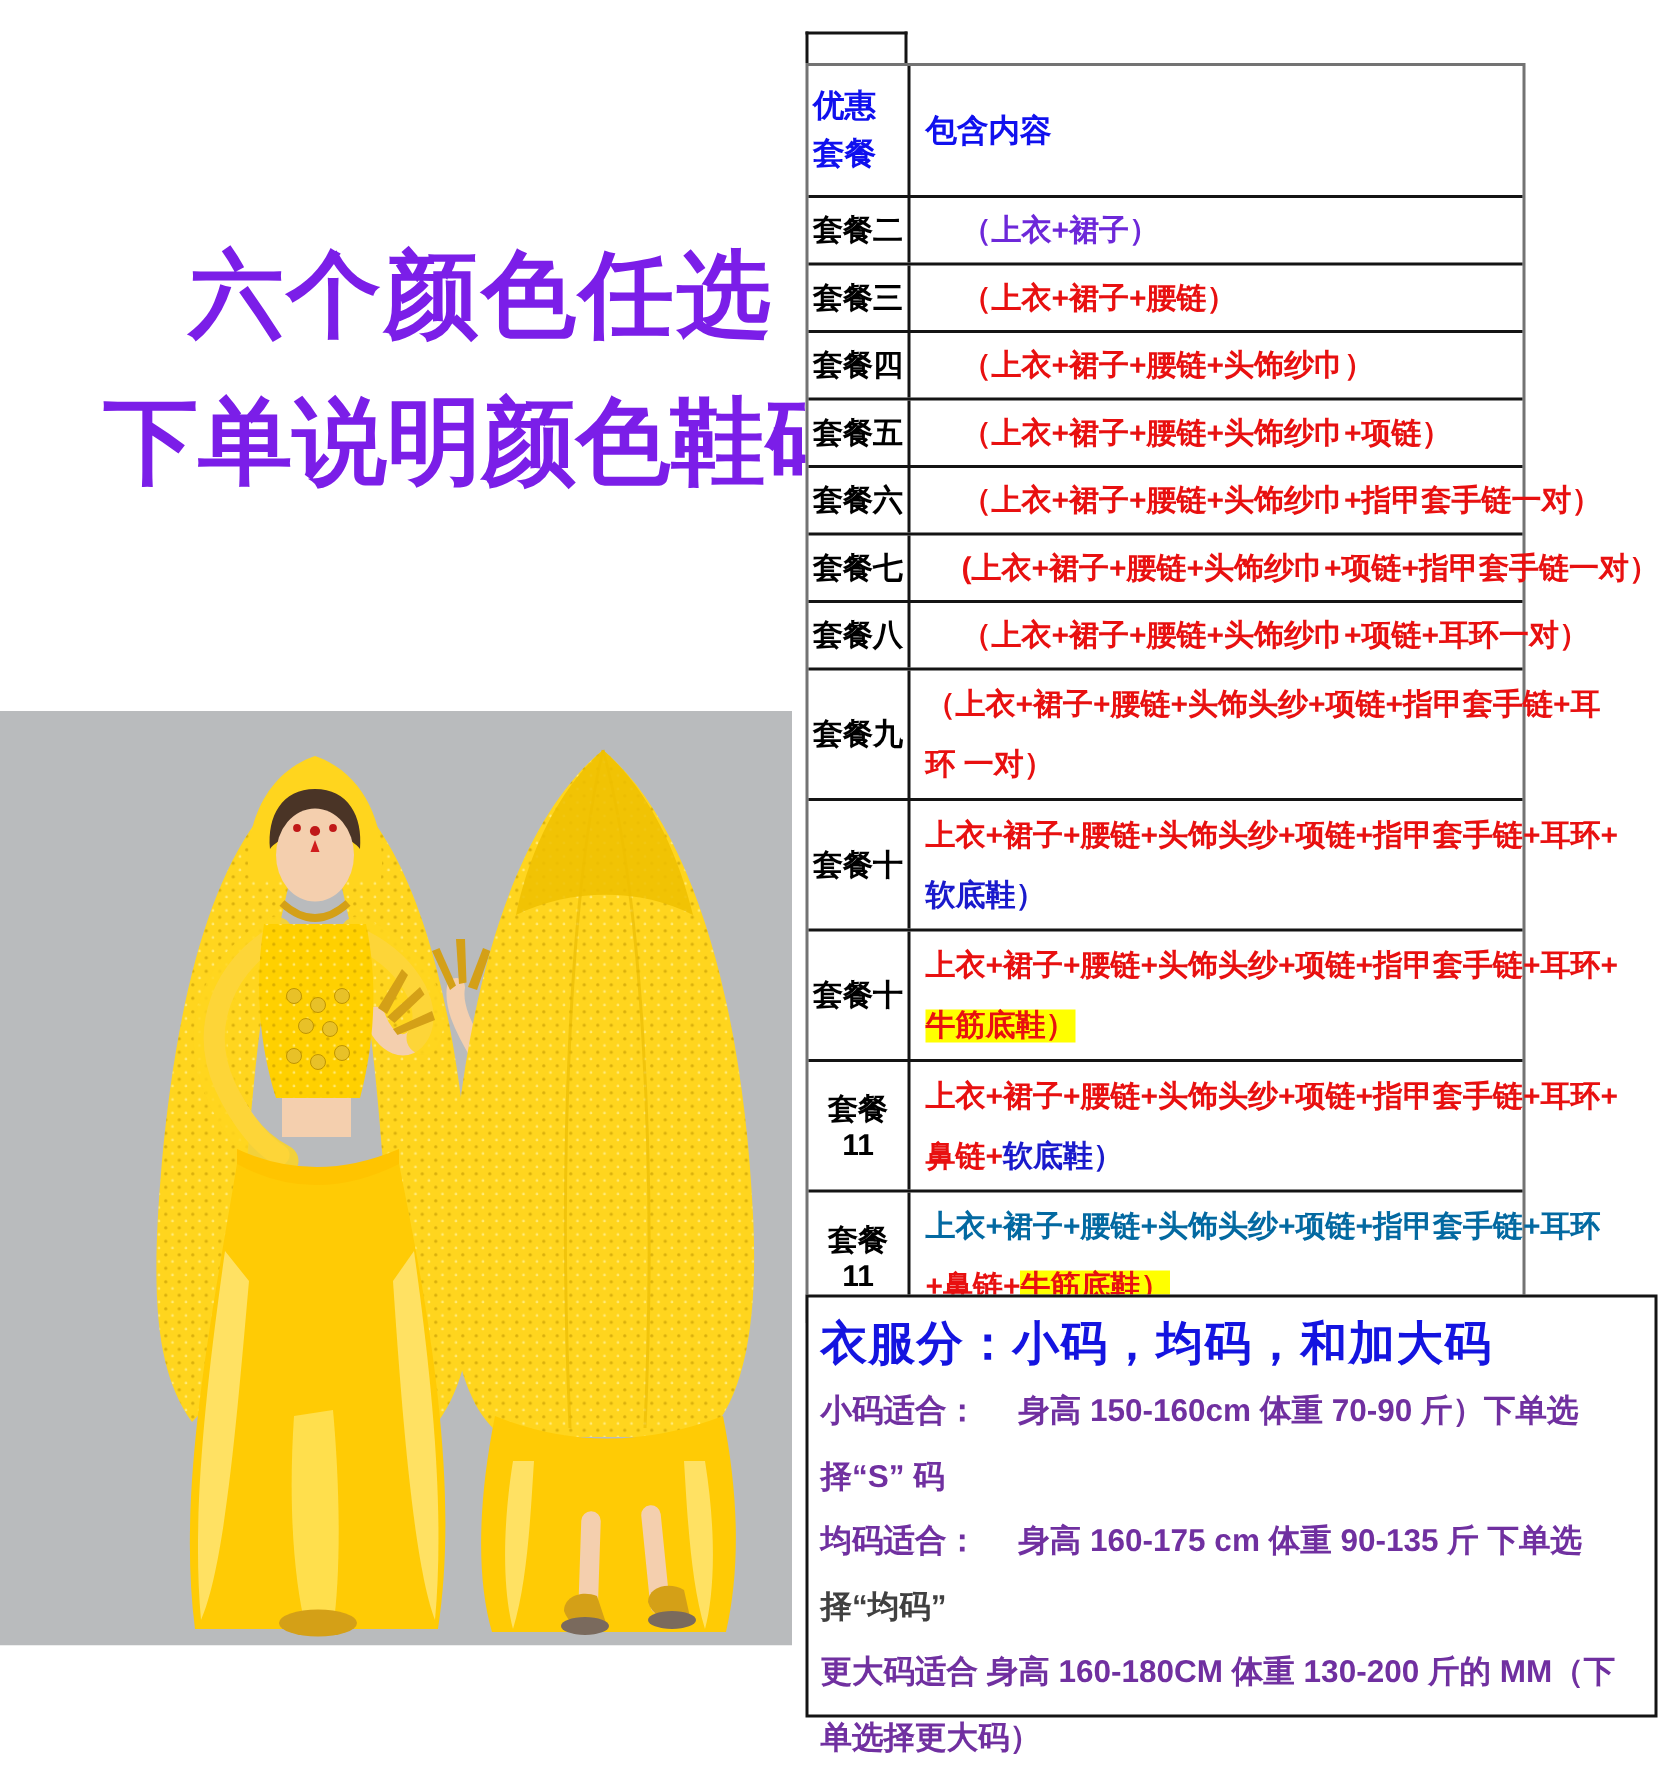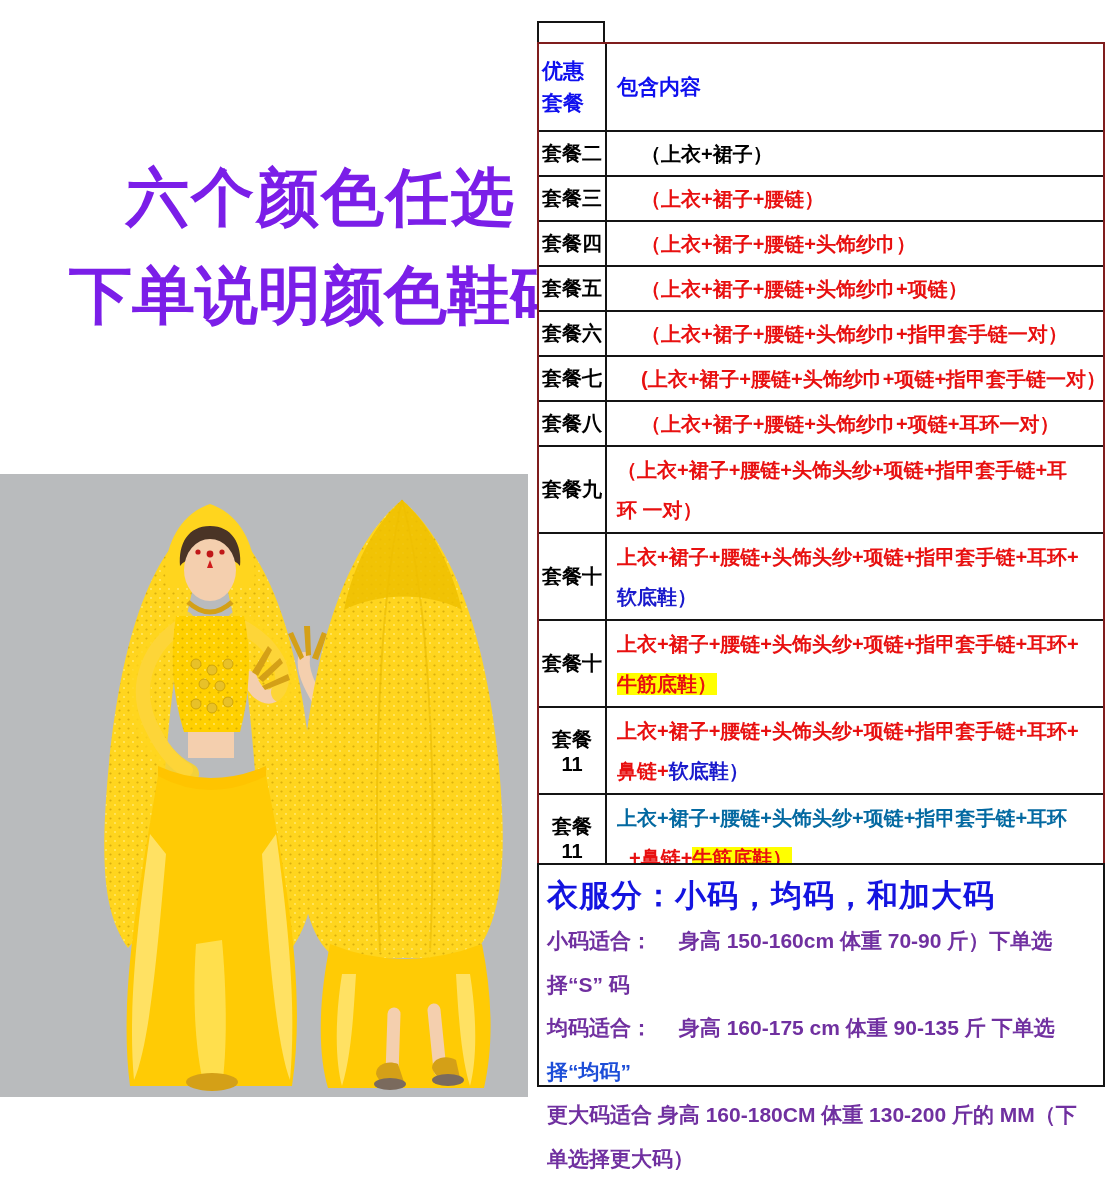--- a/index.html
+++ b/index.html
@@ -15,22 +15,22 @@
   .headline .hl1{font-size:63px;letter-spacing:2px;}
   .headline .hl2{font-size:63px;letter-spacing:0px;}
   
   .photo{position:absolute;left:0;top:474px;width:528px;height:623px;display:block;}
   
   .stub{
     position:absolute;left:537px;top:21px;width:68px;height:21px;
     border:2px solid #141414;border-bottom:none;background:#fff;box-sizing:border-box;
   }
   .pkg-table{
-    position:absolute;left:537px;top:42px;width:568px;
-    border:2px solid #7f1d1d;box-sizing:border-box;background:#fff;
+    position:absolute;left:537px;top:42px;width:480px;
+    border:2px solid #737373;box-sizing:border-box;background:#fff;
   }
   .t-row{display:flex;border-bottom:2px solid #141414;}
   .t-row:last-child{border-bottom:none;}
   .cell{box-sizing:border-box;}
   .cell.label{
     width:68px;flex:0 0 68px;border-right:2px solid #141414;
     display:flex;align-items:center;justify-content:center;
     font-weight:bold;font-size:20px;color:#000;text-align:center;padding:1px;
   }
   .cell.content{
@@ -45,21 +45,21 @@
     padding:2px 2px 2px 3px;line-height:32px;
   }
   .t-row.head .cell{font-size:21px;}
   .line{line-height:40px;white-space:nowrap;}
   .t-row.single .line{line-height:22px;}
   .seg-red{}
   .seg-blue{}
   .seg-hl{}
   
   .size-box{
-    position:absolute;left:537px;top:863px;width:568px;height:224px;
+    position:absolute;left:537px;top:863px;width:568px;height:282px;
     border:2px solid #141414;box-sizing:border-box;background:#fff;
     padding:8px 6px 0 8px;
   }
   .size-title{font-size:31px;font-weight:bold;line-height:46px;letter-spacing:1px;}
   .size-line{font-size:21px;font-weight:bold;line-height:43.5px;white-space:nowrap;}
 </style>
 </head>
 <body>
 
 <div class="page">
@@ -187,21 +187,21 @@
 
   <div class="pkg-table">
     <div class="t-row head">
       <div class="cell label" style="color: rgb(16, 16, 238);">优惠套餐</div>
       <div class="cell content" style="color: rgb(16, 16, 238);">包含内容</div>
     </div>
     <div>
         <div class="t-row single">
           <div class="cell label">套餐二</div>
           <div class="cell content">
-            <div class="line"><span class="seg-red" style="color: #000000;">（上衣+裙子）</span></div>
+            <div class="line"><span class="seg-red" style="color: #6d28d9;">（上衣+裙子）</span></div>
           </div>
         </div>
         <div class="t-row single">
           <div class="cell label">套餐三</div>
           <div class="cell content">
             <div class="line"><span class="seg-red" style="color: rgb(232, 16, 16);">（上衣+裙子+腰链）</span></div>
           </div>
         </div>
         <div class="t-row single">
           <div class="cell label">套餐四</div>
@@ -258,31 +258,31 @@
           <div class="cell label">套餐 11</div>
           <div class="cell content">
             <div class="line"><span class="seg-red" style="color: rgb(232, 16, 16);">上衣+裙子+腰链+头饰头纱+项链+指甲套手链+耳环+</span></div>
             <div class="line"><span class="seg-red" style="color: rgb(232, 16, 16);">鼻链+</span><span class="seg-blue" style="color: rgb(26, 26, 204);">软底鞋）</span></div>
           </div>
         </div>
         <div class="t-row tall">
           <div class="cell label">套餐 11</div>
           <div class="cell content">
             <div class="line"><span class="seg-red" style="color: #0369a1;">上衣+裙子+腰链+头饰头纱+项链+指甲套手链+耳环</span></div>
-            <div class="line"><span class="seg-red" style="color: rgb(232, 16, 16); margin-left: 12px;">+鼻链+</span><span class="seg-hl" style="color: rgb(232, 16, 16); background: rgb(255, 255, 0);">牛筋底鞋）</span></div>
+            <div class="line"><span class="seg-red" style="color: rgb(232, 16, 16);">+鼻链+</span><span class="seg-hl" style="color: rgb(232, 16, 16); background: rgb(255, 255, 0);">牛筋底鞋）</span></div>
           </div>
         </div>
       </div>
   </div>
 
   <div class="size-box">
     <div class="size-title" style="color: rgb(20, 20, 224);">衣服分：小码，均码，和加大码</div>
     <div>
         <div class="size-line" style="color: rgb(112, 48, 160);">小码适合：　 身高 150-160cm 体重 70-90 斤）下单选</div>
         <div class="size-line" style="color: rgb(112, 48, 160);">择“S” 码</div>
         <div class="size-line" style="color: rgb(112, 48, 160);">均码适合：　 身高 160-175 cm 体重 90-135 斤 下单选</div>
-        <div class="size-line" style="color: #1d4ed8;">择“均码”</div>
+        <div class="size-line" style="color: #404040;">择“均码”</div>
         <div class="size-line" style="color: rgb(112, 48, 160);">更大码适合 身高 160-180CM 体重 130-200 斤的 MM（下</div>
         <div class="size-line" style="color: rgb(112, 48, 160);">单选择更大码）</div>
       </div>
   </div>
 
 </div>
 
 </body></html>

